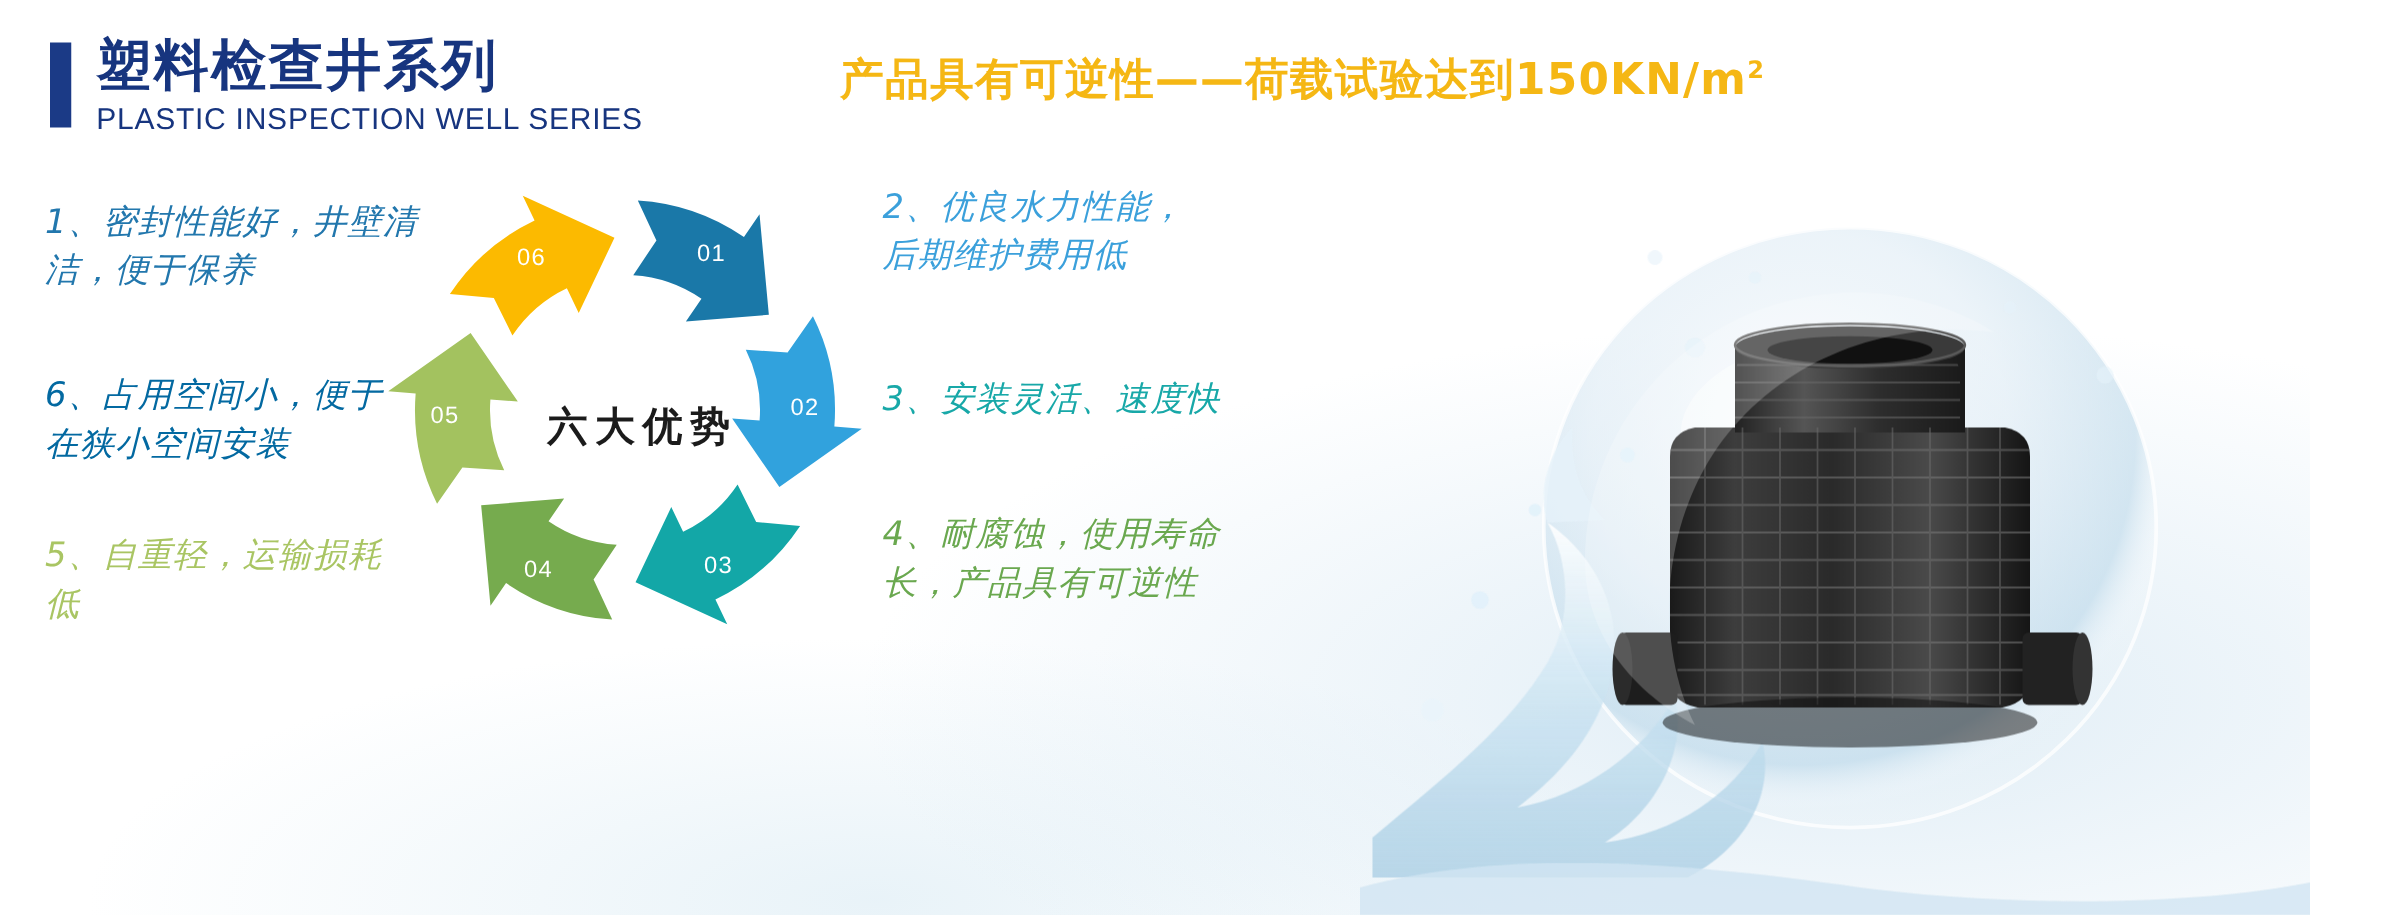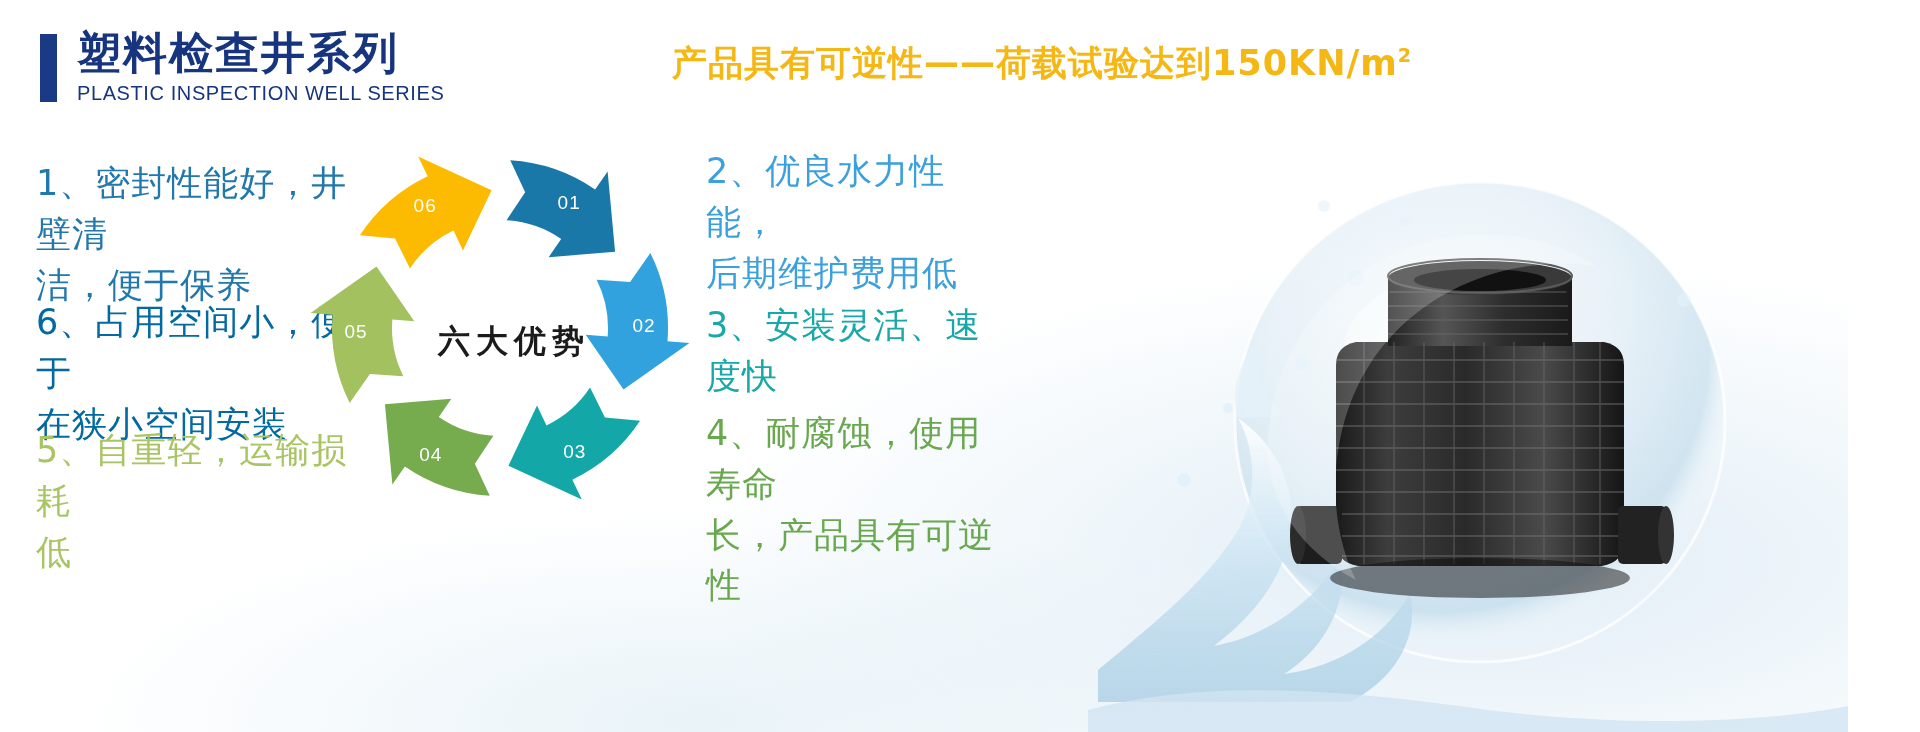--- a/index.html
+++ b/index.html
@@ -16,35 +16,35 @@
     background:
       radial-gradient(1100px 420px at 1480px 560px, rgba(198,222,238,.55) 0%, rgba(255,255,255,0) 72%),
       radial-gradient(900px 300px at 700px 720px, rgba(205,228,240,.45) 0%, rgba(255,255,255,0) 70%);
   }
 
   
   .title-block{position:absolute;left:40px;top:30px;display:flex;align-items:flex-start;}
   .title-bar{width:17px;height:68px;background:#1b3a86;margin-right:20px;margin-top:4px;flex:0 0 auto;}
   .title-cn{font-size:44px;font-weight:bold;color:#17357f;line-height:1.05;letter-spacing:2px;
             font-family:"DejaVu Sans","Liberation Sans",sans-serif;}
-  .title-en{font-size:20px;color:#17357f;letter-spacing:.6px;margin-top:6px;
+  .title-en{font-size:24px;color:#17357f;letter-spacing:.6px;margin-top:6px;
             font-family:"Liberation Sans",sans-serif;}
 
   .head-right{position:absolute;left:672px;top:40px;width:1210px;}
   .head-line1{font-size:35px;font-weight:bold;color:#f5b714;letter-spacing:1px;white-space:nowrap;
               font-family:"DejaVu Sans","Liberation Sans",sans-serif;}
   .head-line1 sup{font-size:.55em;vertical-align:super;}
   .head-line2{font-size:38px;font-weight:bold;color:#f5a800;letter-spacing:2px;margin-top:14px;
               text-align:left;padding-left:478px;white-space:nowrap;
               font-family:"DejaVu Sans","Liberation Sans",sans-serif;}
   .head-line2 .gap{display:inline-block;width:40px;}
 
   
-  .bullet{position:absolute;font-size:35px;line-height:1.45;letter-spacing:1px;white-space:pre-line;
-          font-family:"DejaVu Sans","Liberation Sans",sans-serif;}
+  .bullet{position:absolute;font-size:27px;line-height:1.45;letter-spacing:1px;white-space:pre-line;
+          font-family:"DejaVu Sans","Liberation Sans",sans-serif;font-style:italic;}
 
   .col-left  .bullet{width:320px;}
   .col-mid   .bullet{width:300px;}
 
   .b1{left:36px; top:158px;}
   .b6{left:36px; top:297px;}
   .b5{left:36px; top:425px;}
   .b2{left:706px;top:146px;}
   .b3{left:706px;top:300px;}
   .b4{left:706px;top:408px;}

